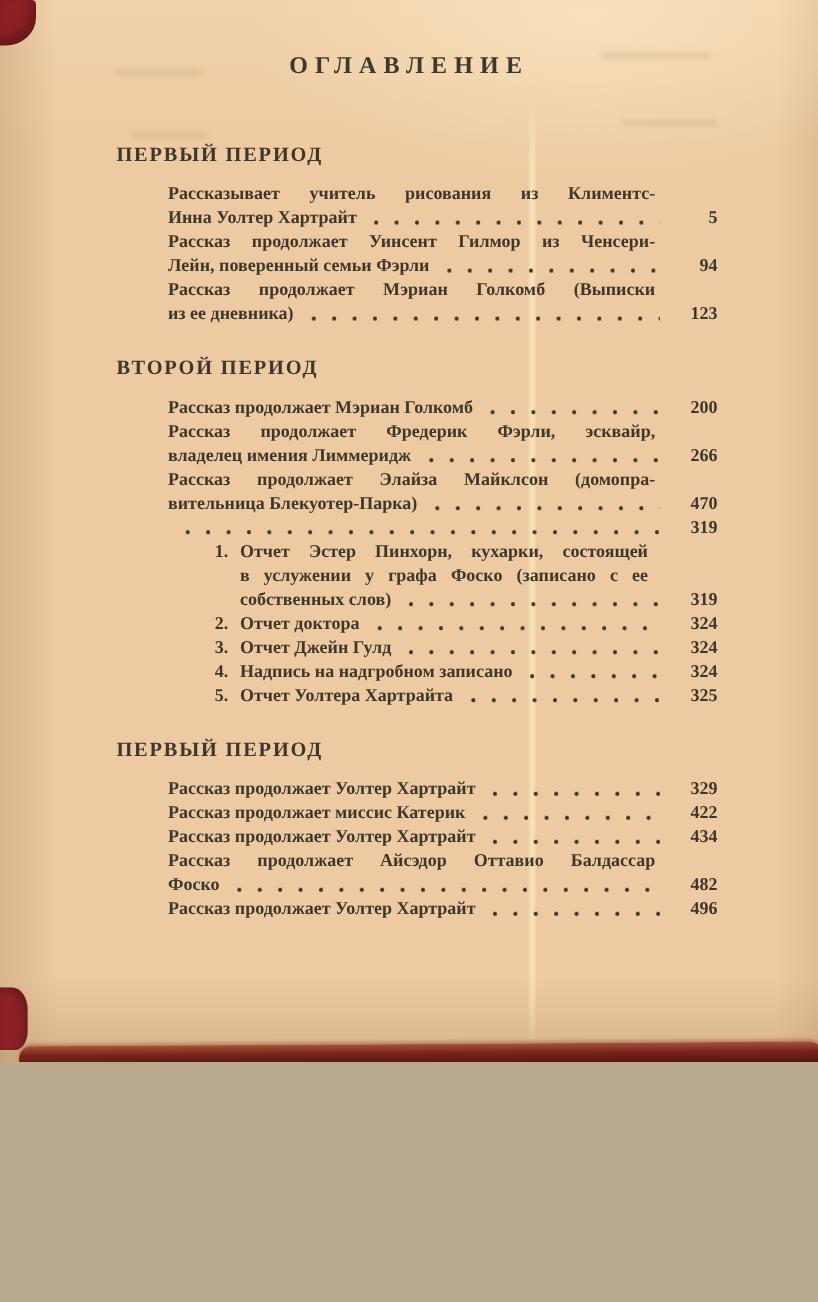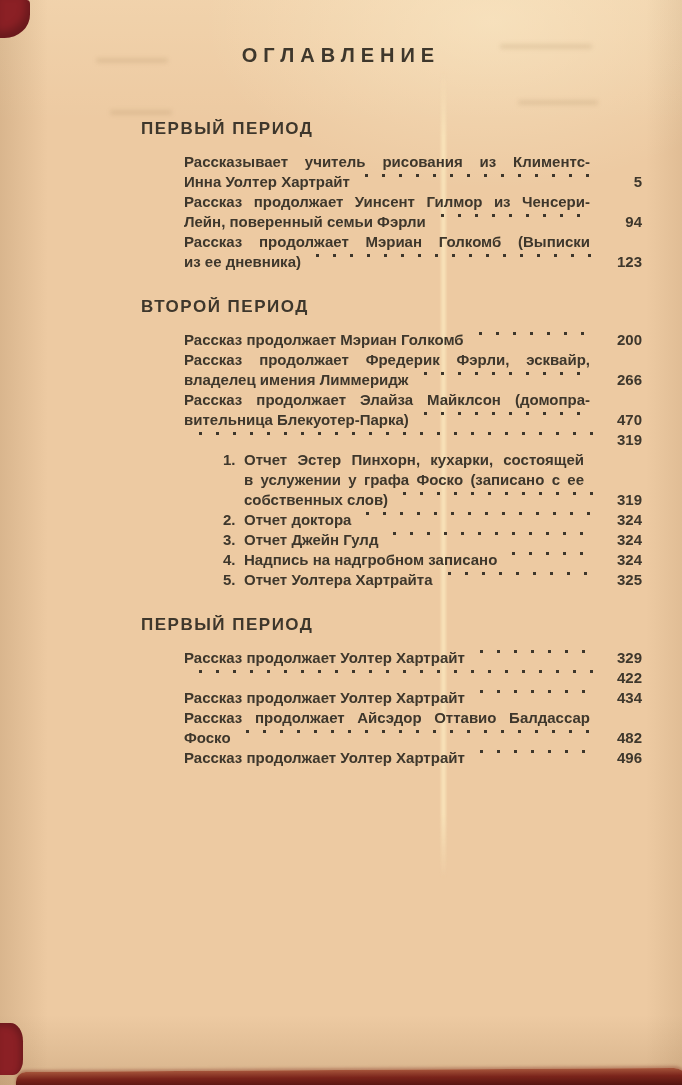--- a/index.html
+++ b/index.html
@@ -1,53 +1,53 @@
 <!DOCTYPE html>
 <html style="--paper: #edcaa2; --ink: #3e372c; --stamp: #8b2025;"><head>
 <meta charset="utf-8">
 <title></title>
 <style>
   * { margin:0; padding:0; box-sizing:border-box; }
   html,body { width:682px; height:1085px; }
   body { background:#b9a98f; overflow:hidden; }
 
   .page {
-    position:relative; width:682px; height:1085px; overflow:hidden;
+    position:relative; width:682px; height:885px; overflow:hidden;
     background:
       radial-gradient(ellipse 60% 22% at 72% 2%, rgba(255,243,210,0.45), rgba(255,243,210,0) 70%),
       linear-gradient(90deg, rgba(112,74,34,0.16), rgba(112,74,34,0) 48px),
       linear-gradient(-90deg, rgba(112,74,34,0.10), rgba(112,74,34,0) 36px),
       linear-gradient(0deg, rgba(112,74,34,0.18), rgba(112,74,34,0) 70px),
       linear-gradient(180deg, rgba(255,240,205,0.22), rgba(255,240,205,0) 120px),
       var(--paper, #edcaa2);
-    font-family:Liberation Sans, sans-serif;
+    font-family:Liberation Serif, serif;
     font-weight:700;
     color:var(--ink, #3e372c);
   }
 
   .title {
     position:absolute; top:44px; left:0; right:0;
     text-align:center; font-size:20px; font-weight:700; letter-spacing:6px;
   }
 
-  .toc { position:absolute; left:97px; top:118px; width:505px;margin-left:44px; }
+  .toc { position:absolute; left:97px; top:118px; width:505px; }
 
   .heading { font-size:17px; letter-spacing:1.5px; line-height:21px; margin-bottom:13px; white-space:nowrap; }
   .toc-section + .toc-section { margin-top:24px; }
 
   .entry { position:relative; margin-left:43px; width:458px; font-size:15px; line-height:20px; }
   .entry.lvl1 { margin-left:103px; width:398px; }
 
   .tline.just {
     width:406px; height:20px; overflow:hidden;
     text-align:justify; text-align-last:justify; white-space:nowrap;
   }
   .entry.lvl1 .tline.just { width:340px; }
 
-  .tline.lastline { display:flex; align-items:center; }
+  .tline.lastline { display:flex; align-items:flex-end; }
   .txt { flex:0 0 auto; white-space:nowrap; }
   .leader { flex:1 1 auto; position:relative; margin:0 10px 0 12px; min-width:18px; }
   .leader::after {
     content:""; position:absolute; left:2px; right:2px; bottom:4px; height:5px;
     background-image:radial-gradient(circle at 2.5px 2.5px, var(--ink,#3e372c) 1.5px, rgba(0,0,0,0) 1.9px);
     background-size:17px 5px; background-repeat:repeat-x;
   }
   .pnum { flex:0 0 auto; min-width:36px; text-align:right; }
   .num { position:absolute; left:-21px; top:0; }
 
@@ -204,20 +204,21 @@
         <div class="heading">ПЕРВЫЙ ПЕРИОД</div>
         <div class="entry lvl0">
           <div class="tline lastline">
             <span class="txt">Рассказ продолжает Уолтер Хартрайт</span>
             <span class="leader"></span>
             <span class="pnum">329</span>
           </div>
         </div>
         <div class="entry lvl0">
           <div class="tline lastline">
+            <span class="txt">Рассказ продолжает миссис Катерик</span>
             <span class="leader"></span>
             <span class="pnum">422</span>
           </div>
         </div>
         <div class="entry lvl0">
           <div class="tline lastline">
             <span class="txt">Рассказ продолжает Уолтер Хартрайт</span>
             <span class="leader"></span>
             <span class="pnum">434</span>
           </div>

